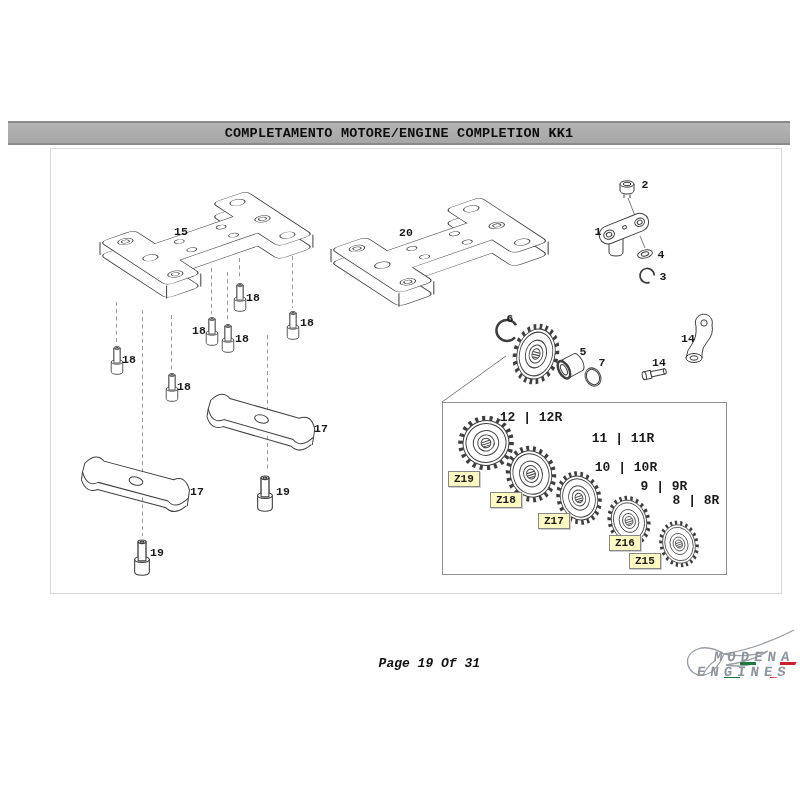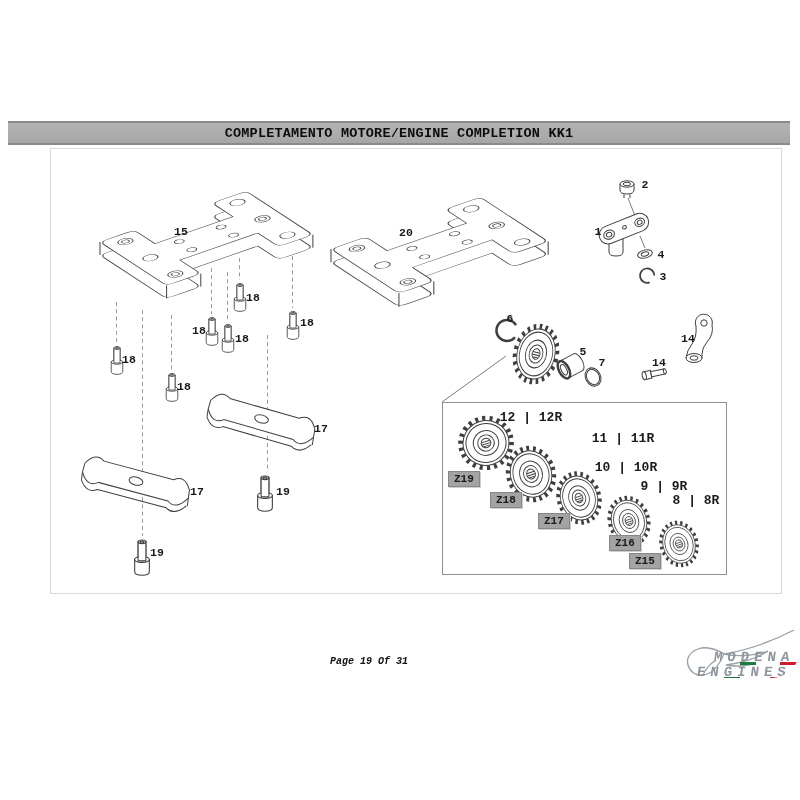--- a/index.html
+++ b/index.html
@@ -19,28 +19,28 @@
   
   svg{position:absolute;left:0;top:0;}
   .ln{stroke:#3f3f3f;stroke-width:1;fill:none;}
   .lnf{stroke:#3f3f3f;stroke-width:1;fill:#ffffff;}
   .lnth{stroke:#5a5a5a;stroke-width:0.8;fill:none;}
   .dash{stroke:#8f8f8f;stroke-width:0.9;fill:none;stroke-dasharray:4 3.2;}
   .teeth{fill:none;stroke:#3f3f3f;stroke-width:5;stroke-dasharray:3.2 4.2;}
   
   .callout{position:absolute;transform:translate(-50%,-50%);
     font-weight:bold;font-size:11.5px;color:#1a1a1a;white-space:nowrap;}
-  .zbox{position:absolute;border:1px solid #878787;background:#a3a3a3;
+  .zbox{position:absolute;border:1px solid #878787;background:#fef9c3;
     font-weight:bold;font-size:11px;color:#1a1a1a;padding:1px 5px;
     box-shadow:1px 1px 0 #cfcfcf;}
   .teethlbl{position:absolute;transform:translate(-50%,-50%);
     font-weight:bold;font-size:13px;color:#1a1a1a;white-space:nowrap;}
   
-  #footer{left:330px;top:656px;width:150px;text-align:left;
-    font-weight:bold;font-style:italic;font-size:10px;color:#111;}
+  #footer{left:330px;top:656px;width:150px;text-align:right;
+    font-weight:bold;font-style:italic;font-size:13px;color:#111;}
   
   #logo-text1{left:714px;top:649px;font-weight:bold;font-size:14px;color:#8f959c;
     letter-spacing:5px;transform:skewX(-8deg);white-space:nowrap;}
   #logo-text2{left:697px;top:664px;font-weight:bold;font-size:14px;color:#8f959c;
     letter-spacing:5px;transform:skewX(-8deg);white-space:nowrap;}
   .flagstrip{position:absolute;height:2.5px;display:flex;}
   .flagstrip i{display:block;height:100%;}
   .fg{background:#1f7a40;} .fw{background:#ffffff;} .fr{background:#cc1f2d;}
 </style>
 </head>

